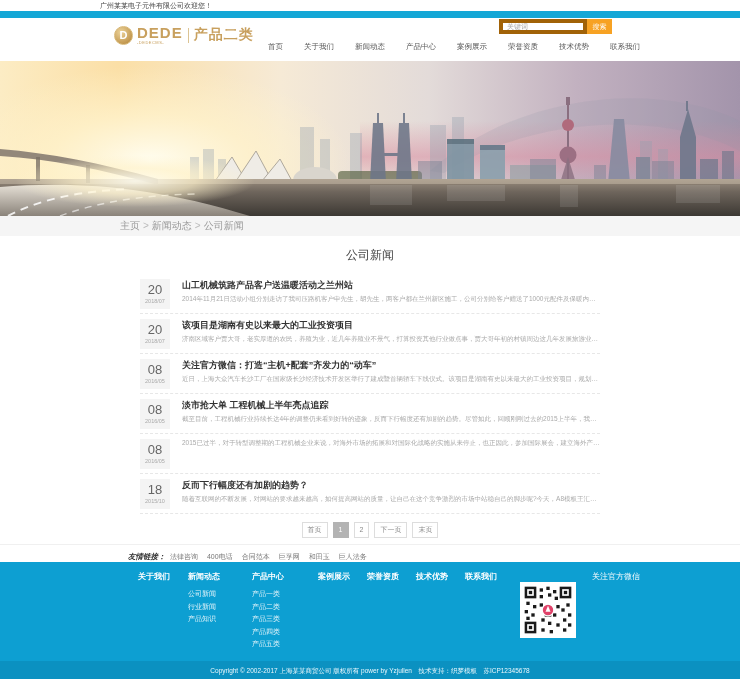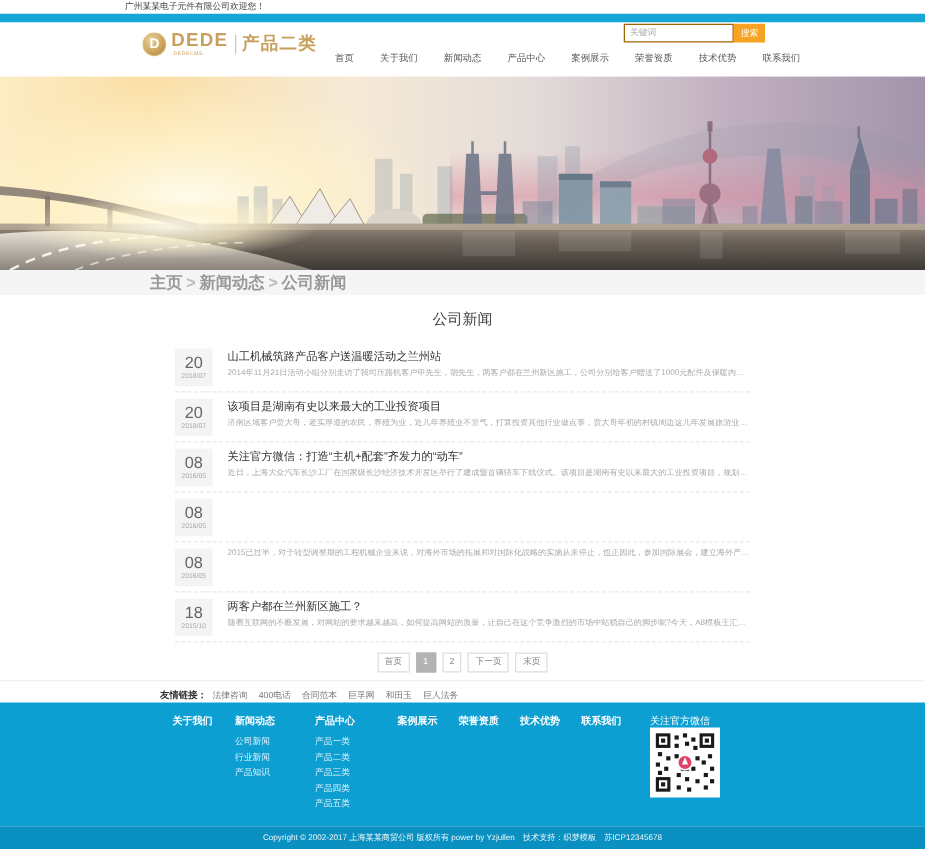--- a/index.html
+++ b/index.html
@@ -16,70 +16,70 @@
   .header { height:43px; background:#fff; }
   .logo { position:absolute; left:14px; top:7px; display:flex; align-items:center; }
   .logo-coin { width:19px; height:19px; border-radius:50%; background:radial-gradient(circle at 35% 30%,#ecd39a,#c49a52 70%,#a87f3c); border:1px solid #d8b877; color:#fff; font-size:11px; font-weight:bold; display:flex; align-items:center; justify-content:center; }
   .logo-textblock { margin-left:4px; color:#c8a05e; line-height:1; }
   .logo-brand { font-size:15px; font-weight:bold; letter-spacing:1px; }
   .logo-sub { font-size:4px; letter-spacing:0.5px; margin-top:1px; }
   .logo-divider { width:1px; height:15px; background:#dcc494; margin:0 5px; }
   .logo-title { font-size:14px; font-weight:bold; color:#c8a05e; letter-spacing:1px; }
 
   .search { position:absolute; right:28px; top:1px; display:flex; height:15px; }
-  .search input { width:88px; height:15px; border:1px solid #a16207; font-size:7px; padding:0 4px; color:#666; outline:none; }
+  .search input { width:88px; height:15px; border:4px solid #a16207; font-size:7px; padding:0 4px; color:#666; outline:none; }
   .search input::placeholder { color:#aaa; }
   .search button { width:25px; height:15px; background:#f7a223; color:#fff; border:0; font-size:7px; cursor:pointer; }
 
   .nav { position:absolute; right:0; top:24px; display:flex; }
   .nav a { font-size:7.5px; color:#555; margin-left:21px; white-space:nowrap; }
 
   
   .banner { height:155px; position:relative; overflow:hidden; }
   .banner svg { display:block; width:740px; height:155px; }
 
   
   .breadcrumb-bar { height:20px; background:#f5f5f5; }
-  .breadcrumb { line-height:20px; font-size:13px; color:#999; padding-left:20px;font-weight:bold; }
+  .breadcrumb { line-height:20px; font-size:10px; color:#999; padding-left:20px; }
   .breadcrumb a { color:#999; }
   .breadcrumb .sep { margin:0 3px; color:#bbb; }
 
   
   .content { background:#fff; padding:12px 0 8px; height:308px; overflow:hidden; }
   .section-title { text-align:center; font-size:12px; color:#444; font-weight:normal; line-height:14px; margin-bottom:12px; }
   .news-list { width:460px; margin:0 auto; }
   .news-item { display:flex; height:40px; padding:5px 0; border-bottom:1px dashed #e7e7e7; cursor:pointer;justify-content:space-between; }
   .date-box { width:30px; height:30px; background:#f4f4f4; text-align:center; flex:none; }
   .date-day { font-size:13px; color:#666; line-height:17px; padding-top:2px; }
   .date-ym { font-size:5.5px; color:#aaa; line-height:7px; }
   .news-body { margin-left:12px; overflow:hidden; width:418px; }
-  .news-title { font-size:9px; color:#333; font-weight:normal; line-height:11px; margin:1px 0 4px; white-space:nowrap; overflow:hidden; }
+  .news-title { font-size:9px; color:#333; font-weight:bold; line-height:11px; margin:1px 0 4px; white-space:nowrap; overflow:hidden; }
   .news-summary { font-size:6.5px; color:#aaa; line-height:8px; white-space:nowrap; overflow:hidden; text-overflow:ellipsis; }
 
   .pagination { display:flex; justify-content:center; margin-top:8px; }
   .page-btn { min-width:14px; padding:3px 5px; border:1px solid #ddd; font-size:7px; color:#888; text-align:center; margin:0 2.5px; background:#fff; cursor:pointer; line-height:8px; }
   .page-btn.active { background:#b3b3b3; color:#fff; border-color:#b3b3b3; }
 
   
   .friendlinks { height:18px; line-height:18px; background:#fff; border-top:1px solid #f0f0f0; }
   .friendlinks .container { padding-left:28px; }
-  .fl-label { font-size:7.5px; color:#333; font-weight:bold; }
+  .fl-label { font-size:7.5px; color:#333; font-weight:bold;font-style:italic; }
   .fl-link { font-size:7px; color:#777; margin-right:9px; }
 
   
   .footer { background:#0d9fd2; padding:10px 0 8px; }
   .footer-inner { display:flex; padding-left:38px; }
   .footer-col { width:49px; }
   .footer-col:nth-child(1) { width:50px; }
   .footer-col:nth-child(2) { width:64px; }
   .footer-col:nth-child(3) { width:66px; }
   .footer-col-title { font-size:8px; color:#fff; font-weight:bold; line-height:10px; margin-bottom:8px; white-space:nowrap; }
   .footer-col a { display:block; font-size:7px; color:rgba(255,255,255,0.88); line-height:8px; margin-bottom:4.5px; white-space:nowrap; }
   .wechat { margin-left:auto; width:120px; }
-  .wechat-title { font-size:8px; color:#fff; line-height:10px; margin-bottom:0; }
+  .wechat-title { font-size:8px; color:#fff; line-height:10px; margin-bottom:0;text-align:right; }
   .qr { width:56px; height:56px; background:#fff; padding:3px; }
   .qr svg { display:block; width:50px; height:50px; }
 
   .copyright { background:#0b91c1; height:19px; line-height:19px; text-align:center; font-size:6.5px; color:#eaf7fc; }
 </style>
 </head>
 <body>
 
 <div class="topbar">
   <div class="container">
@@ -274,37 +274,41 @@
         <div class="news-body">
           <div class="news-title">关注官方微信：打造“主机+配套”齐发力的“动车”</div>
           <div class="news-summary">近日，上海大众汽车长沙工厂在国家级长沙经济技术开发区举行了建成暨首辆轿车下线仪式。该项目是湖南有史以来最大的工业投资项目，规划年产能30万辆，预计项目全部达产后可实…</div>
         </div>
       </div>
       <div class="news-item">
         <div class="date-box">
           <div class="date-day">08</div>
           <div class="date-ym">2016/05</div>
         </div>
+        <div class="news-body">
+          <div class="news-title">淡市抢大单 工程机械上半年亮点追踪</div>
+          <div class="news-summary">截至目前，工程机械行业持续长达4年的调整仍未看到好转的迹象，反而下行幅度还有加剧的趋势。尽管如此，回顾刚刚过去的2015上半年，我们仍能从中找到不少亮点，哪怕是极其低迷的…</div>
+        </div>
       </div>
       <div class="news-item">
         <div class="date-box">
           <div class="date-day">08</div>
           <div class="date-ym">2016/05</div>
         </div>
         <div class="news-body">
           <div class="news-summary">2015已过半，对于转型调整期的工程机械企业来说，对海外市场的拓展和对国际化战略的实施从未停止，也正因此，参加国际展会，建立海外产业园以及签订出口海外设备大订单的消息在…</div>
         </div>
       </div>
       <div class="news-item">
         <div class="date-box">
           <div class="date-day">18</div>
           <div class="date-ym">2015/10</div>
         </div>
         <div class="news-body">
-          <div class="news-title">两客户都在兰州新区施工？</div>
+          <div class="news-title">反而下行幅度还有加剧的趋势？</div>
           <div class="news-summary">随着互联网的不断发展，对网站的要求越来越高，如何提高网站的质量，让自己在这个竞争激烈的市场中站稳自己的脚步呢?今天，A8模板王汇总了一些方式，希望对大家有帮助。第一、…</div>
         </div>
       </div>
     </div>
   <div class="pagination" id="pagination">
       <a class="page-btn">首页</a>
       <a class="page-btn active">1</a>
       <a class="page-btn">2</a>
       <a class="page-btn">下一页</a>
       <a class="page-btn">末页</a>

